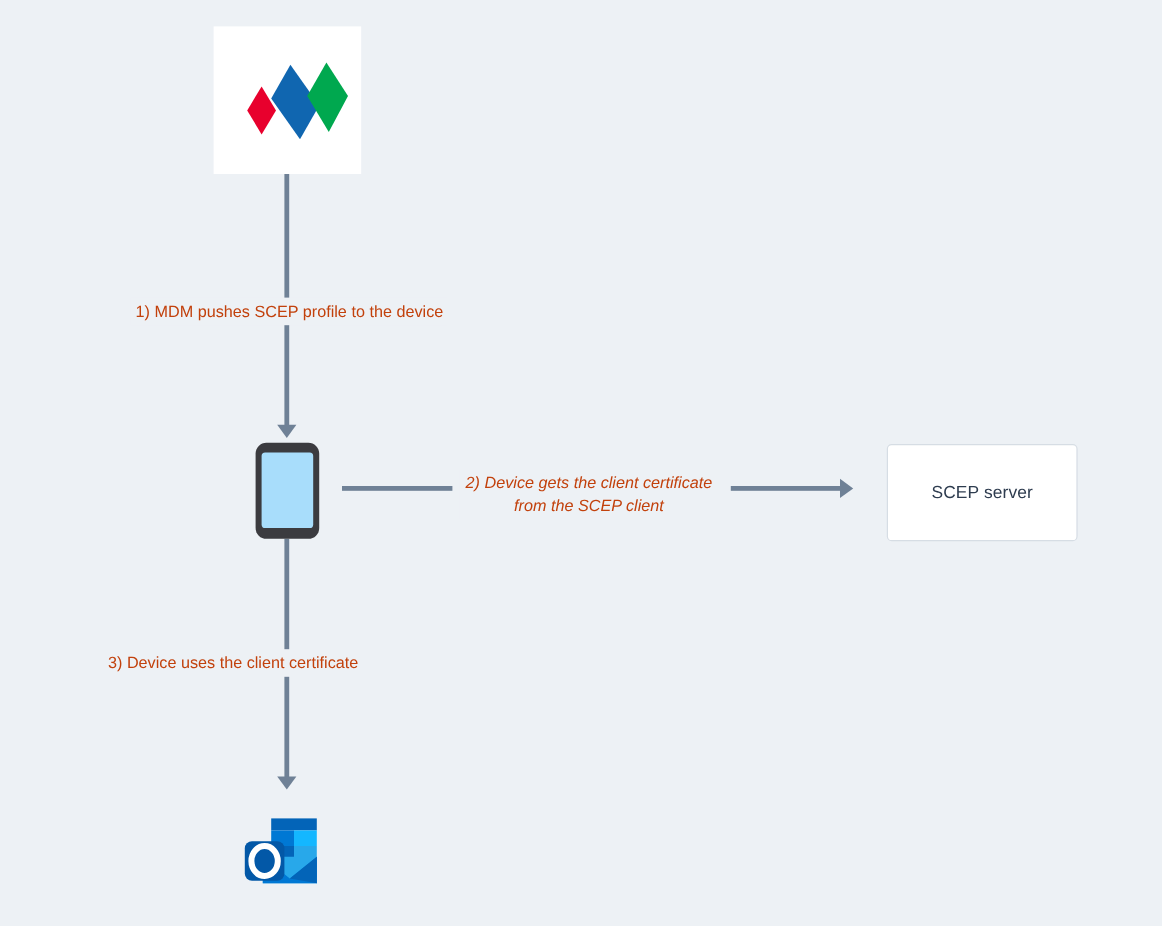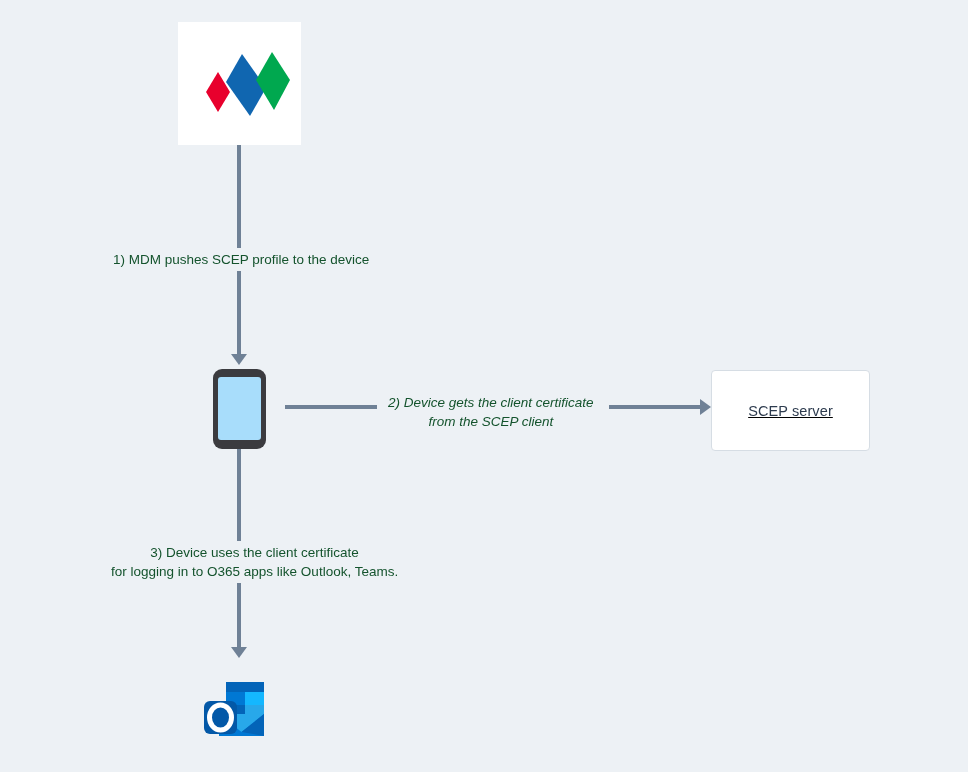--- a/index.html
+++ b/index.html
@@ -50,31 +50,30 @@
     left: 5px;
     top: 8px;
     right: 5px;
     bottom: 9px;
     background: #a8ddfb;
     border-radius: 3px;
   }
 
   
   #scep-server-box {
-    left: 711px;
+    left: 739px;
     top: 370px;
     width: 157px;
     height: 79px;
     background: #ffffff;
     border: 1px solid #d6dde4;
     border-radius: 4px;
     display: flex;
     align-items: center;
     justify-content: center;
-    text-decoration: underline;
   }
   #scep-server-box .box-label {
     font-size: 14.5px;
     color: #2e3c4f;
     letter-spacing: .1px;
   }
 
   
   #outlook-icon {
     left: 199px;
@@ -121,21 +120,21 @@
   #conn-device-to-scep-line-b { left: 609px; top: 405px; width: 93px; }
   #conn-device-to-scep-arrow  { left: 700px; top: 399px; }
 
   
   #conn-device-to-outlook-line  { left: 237px; top: 449px; height: 201px; }
   #conn-device-to-outlook-arrow { left: 231px; top: 647px; }
 
   
   .edge-label {
     position: absolute;
-    color: #14532d;
+    color: #c2410c;
     font-size: 13.5px;
     line-height: 19px;
     white-space: nowrap;
   }
   #label-step-1 {
     left: 109px;
     top: 248px;
     background: #edf1f5;
     padding: 2px 4px;
   }
@@ -143,24 +142,22 @@
     left: 383px;
     top: 391px;
     text-align: center;
     background: #edf1f5;
     padding: 2px 5px;
     font-style: italic;
   }
   #label-step-3 {
     left: 85px;
     top: 541px;
-    text-align: center;
     background: #edf1f5;
     padding: 2px 5px;
-    margin-left: 21px;
   }
 </style>
 </head>
 <body>
 
 <div id="canvas">
 
   <div class="vline" id="conn-mdm-to-device-line"></div>
   <div class="arrowhead-down" id="conn-mdm-to-device-arrow"></div>
 
@@ -196,21 +193,20 @@
     <div>2) Device gets the client certificate</div>
     <div>from the SCEP client</div>
   </div>
 
   <div class="node" id="scep-server-box">
     <span class="box-label">SCEP server</span>
   </div>
 
   <div class="edge-label" id="label-step-3">
     <div>3) Device uses the client certificate</div>
-    <div>for logging in to O365 apps like Outlook, Teams.</div>
   </div>
 
   <div class="node" id="outlook-icon">
     <svg width="71" height="71" viewBox="0 0 71 71">
 
       <rect x="27" y="8" width="38" height="10" fill="#0364b8"></rect>
 
       <rect x="27" y="18" width="19" height="13" fill="#0078d4"></rect>
       <rect x="46" y="18" width="19" height="13" fill="#14b7ff"></rect>
       <rect x="27" y="31" width="19" height="13" fill="#0364b8"></rect>

